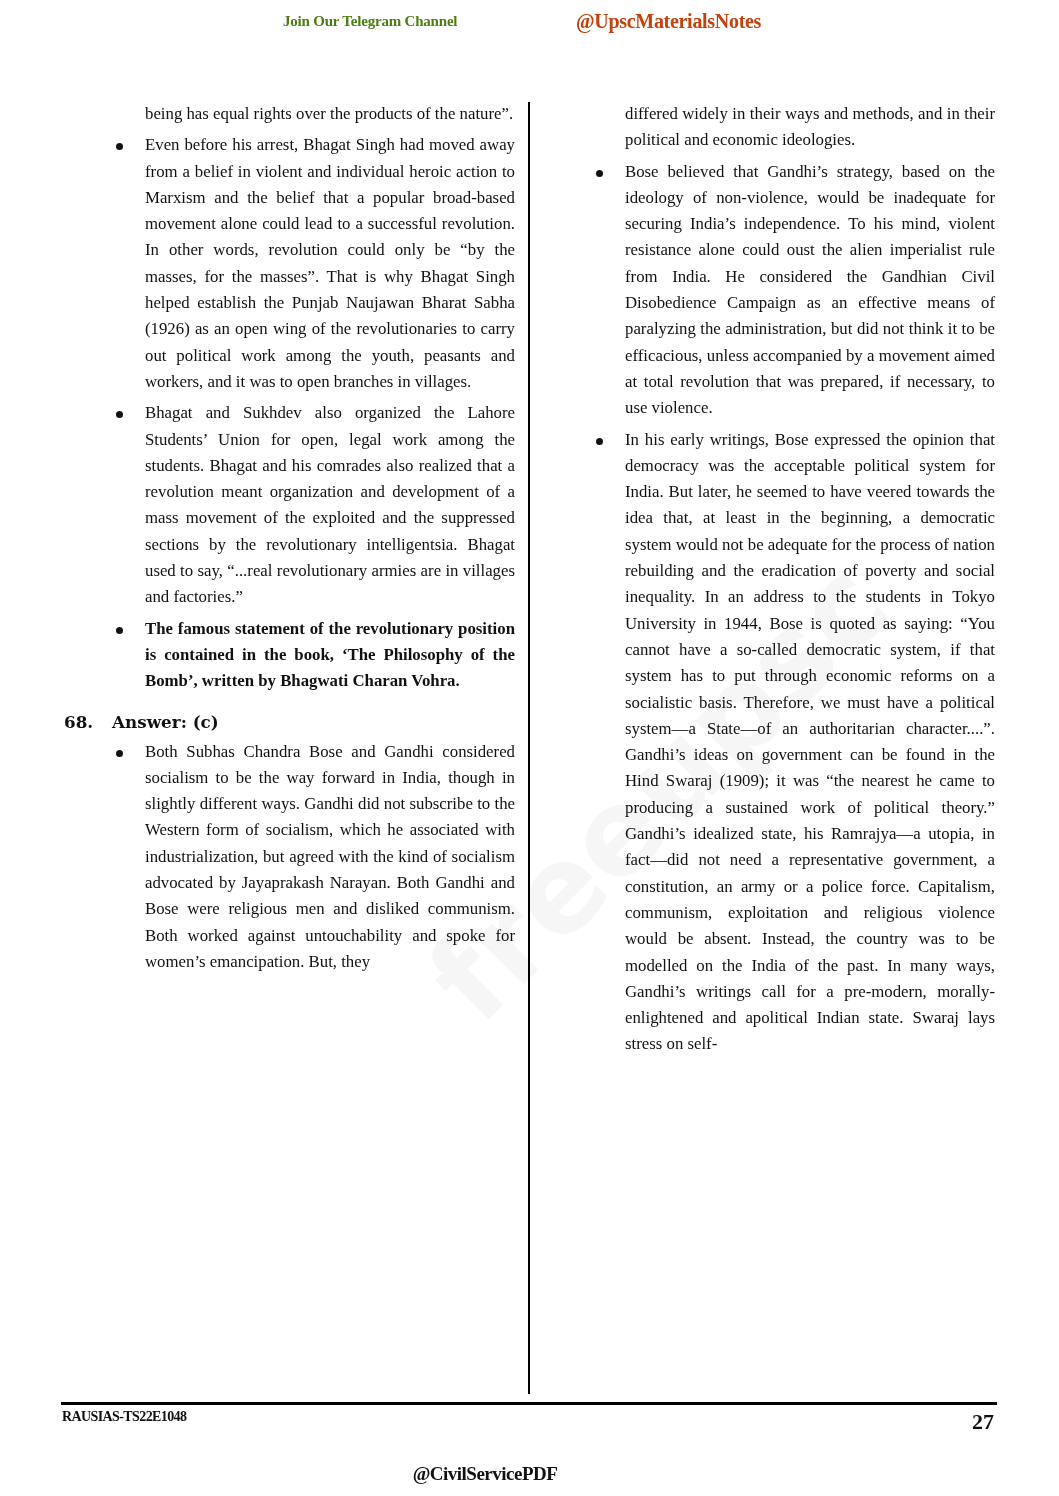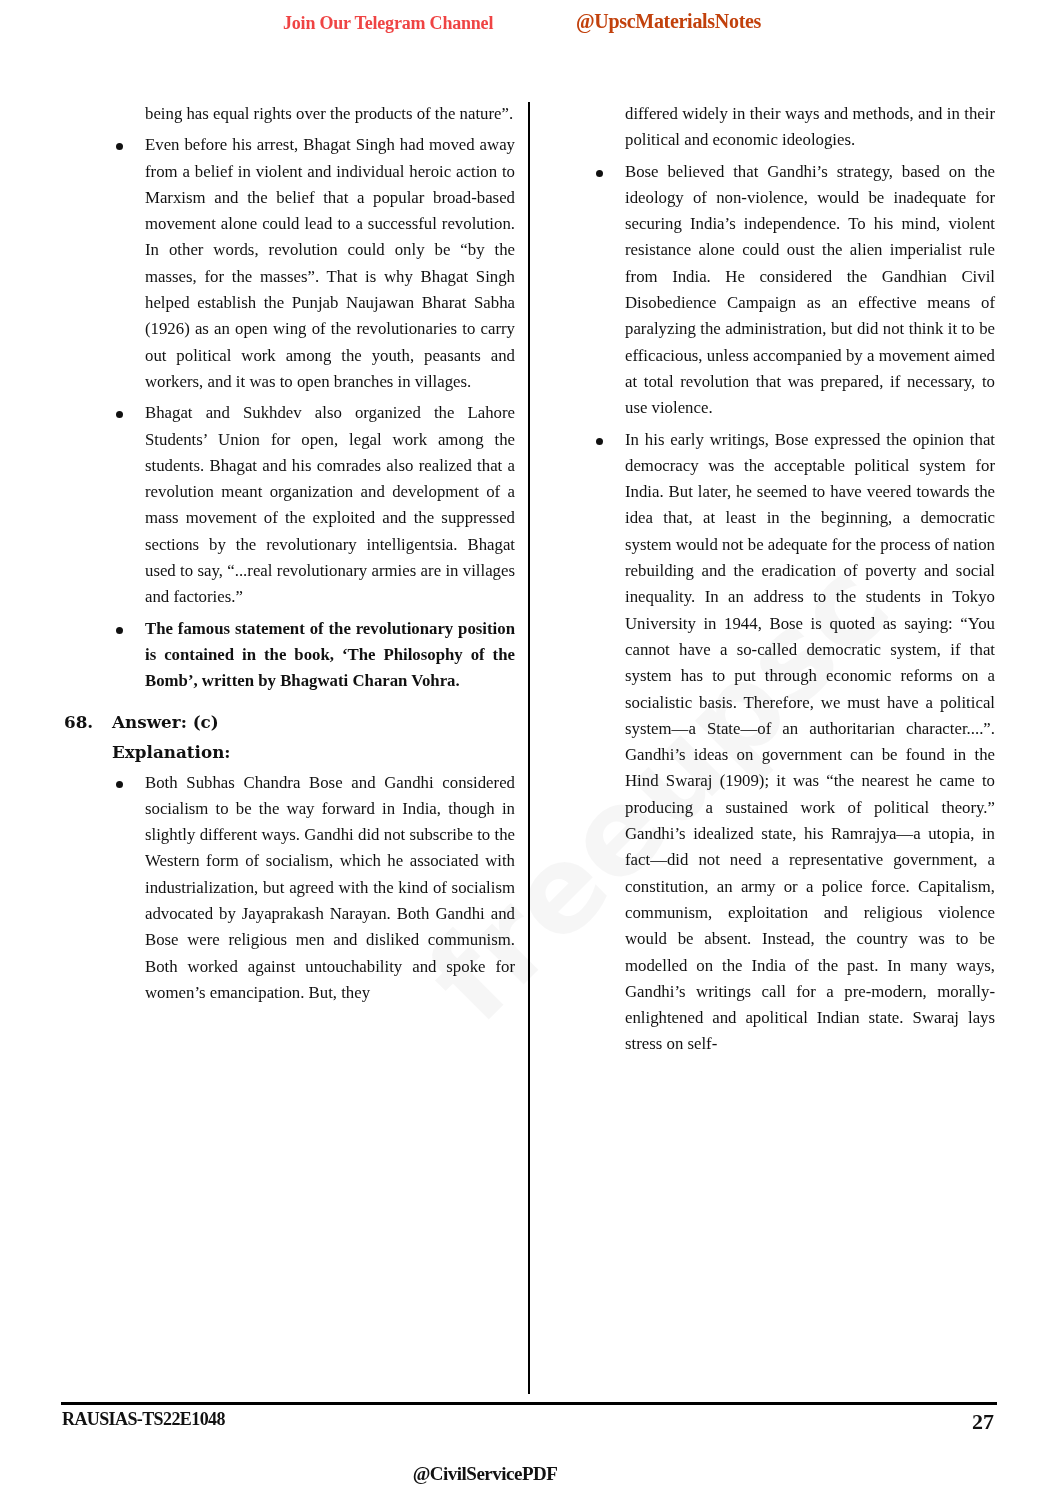--- a/index.html
+++ b/index.html
@@ -2,22 +2,22 @@
 <html><head>
 <meta charset="utf-8">
 <style>
   * { margin: 0; padding: 0; box-sizing: border-box; }
   html, body { width: 1059px; height: 1496px; background: #ffffff; overflow: hidden; }
   body { position: relative; font-family: "DejaVu Serif", serif; color: #111; }
 
   .top-banner { position: absolute; top: 10px; left: 0; width: 1059px; height: 28px; }
   .top-banner .left-link {
     position: absolute; left: 283px; top: 3px;
-    font-family: "Liberation Serif", serif; font-weight: bold; font-size: 18px;
-    color: #ef4444; letter-spacing: -0.2px;
+    font-family: "Liberation Serif", serif; font-weight: bold; font-size: 15px;
+    color: #4d7c0f; letter-spacing: -0.2px;
   }
   .top-banner .right-link {
     position: absolute; left: 576px; top: 0px;
     font-family: "Liberation Serif", serif; font-weight: bold; font-size: 20px;
     color: #c2410c; letter-spacing: -0.3px;
   }
 
   .watermark {
     position: absolute; left: 380px; top: 760px; width: 480px; text-align: center;
     font-family: "DejaVu Sans", sans-serif; font-weight: bold; font-size: 120px;
@@ -40,21 +40,21 @@
   .bold { font-weight: bold; }
 
   .q-head { position: relative; margin-top: 14px; height: 30px; font-weight: bold; font-size: 16.8px; }
   .q-head .qnum { position: absolute; left: 4px; top: 0; }
   .q-head .qans { position: absolute; left: 52px; top: 0; }
   .q-expl { position: relative; height: 31px; padding-left: 52px; font-weight: bold; }
 
   .footer-rule { position: absolute; left: 61px; top: 1402px; width: 936px; height: 3px; background: #000; }
   .footer-code {
     position: absolute; left: 62px; top: 1409px;
-    font-family: "Liberation Serif", serif; font-weight: bold; font-size: 18px; letter-spacing: -0.6px;
+    font-family: "Liberation Serif", serif; font-weight: bold; font-size: 14px; letter-spacing: -0.6px;
   }
   .page-number {
     position: absolute; left: 972px; top: 1409px;
     font-family: "Liberation Serif", serif; font-weight: bold; font-size: 22px;
   }
   .bottom-handle {
     position: absolute; left: 0; width: 970px; top: 1463px; text-align: center;
     font-family: "Liberation Serif", serif; font-weight: bold; font-size: 19px; letter-spacing: -0.5px;
   }
 </style>
@@ -84,21 +84,20 @@
   </div>
   <div class="para bullet-item bold">
     <span class="bullet"></span>
     <span class="txt">The famous statement of the revolutionary position is contained in the book, ‘The Philosophy of the Bomb’, written by Bhagwati Charan Vohra.</span>
   </div>
 
   <div class="q-head">
     <span class="qnum">68.</span>
     <span class="qans">Answer: (c)</span>
   </div>
-  <div class="q-expl">Explanation:</div>
 
   <div class="para bullet-item">
     <span class="bullet"></span>
     <span class="txt">Both Subhas Chandra Bose and Gandhi considered socialism to be the way forward in India, though in slightly different ways. Gandhi did not subscribe to the Western form of socialism, which he associated with industrialization, but agreed with the kind of socialism advocated by Jayaprakash Narayan. Both Gandhi and Bose were religious men and disliked communism. Both worked against untouchability and spoke for women’s emancipation. But, they</span>
   </div>
 </div>
 
 <div class="col right">
   <div class="para nobullet">
     <span class="txt">differed widely in their ways and methods, and in their political and economic ideologies.</span>

